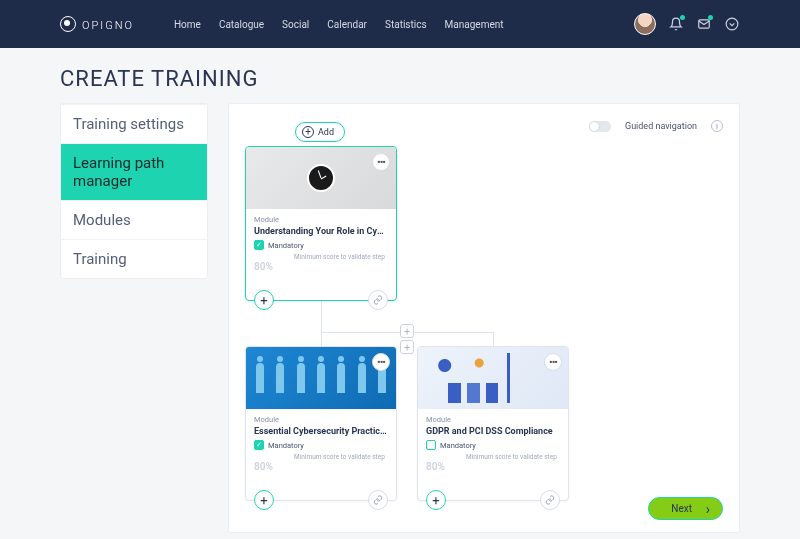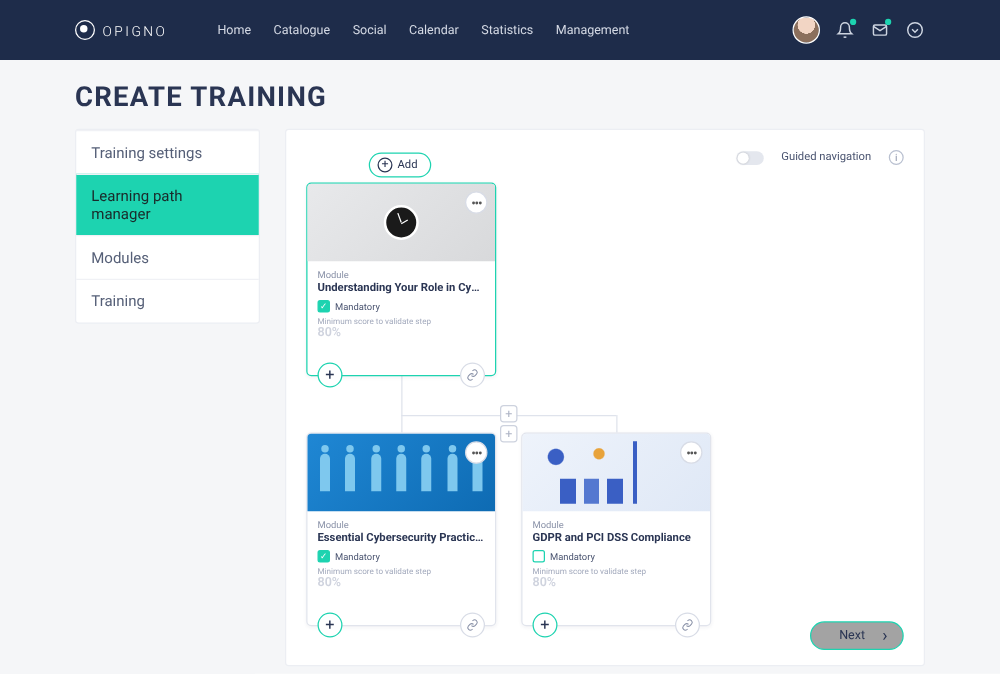--- a/index.html
+++ b/index.html
@@ -12,29 +12,29 @@
   .logo-icon::after { content:""; position:absolute; width:6px; height:6px; background:#fff; border-radius:50%; top:3px; left:3px; }
   .nav { display: flex; gap: 18px; margin-left: 40px; }
   .nav a { color: #d5dae5; font-size: 10px; text-decoration: none; cursor: pointer; }
   .header-right { margin-left: auto; display: flex; align-items: center; gap: 12px; }
   .avatar { width: 22px; height: 22px; border-radius: 50%; background: radial-gradient(circle at 50% 30%, #f2d5c4 40%, #8b6f5c 41%); border:1px solid #fff;}
   .hicon { width: 16px; height: 16px; color: #cdd4e0; position: relative; cursor: pointer; display:flex; align-items:center; justify-content:center;}
   .hicon svg { width:14px; height:14px; }
   .dot-green { position:absolute; top:-1px; right:-1px; width:5px; height:5px; background:#1dd3b0; border-radius:50%; }
   
   
-  .page-title { font-size: 22px; font-weight: 700; color: #2a3553; letter-spacing: 1px; padding: 18px 0 12px 60px; }
+  .page-title { font-size: 22px; font-weight: 400; color: #2a3553; letter-spacing: 1px; padding: 18px 0 12px 60px; }
   
   
   .content { display: flex; gap: 20px; padding: 0 60px 0 60px; }
   
   
   .sidebar { width: 148px; background: #fff; border: 1px solid #eceef3; border-radius: 3px; padding: 0; height: fit-content; }
   .sidebar-title { text-align: center; font-size: 11px; font-weight: 700; letter-spacing: 1px; color: #2a3553; padding: 12px 0 10px; }
-  .sidebar-item { font-size: 12px; color: #555f77; padding: 10px 12px; border-top: 1px solid #f0f1f5; cursor: pointer; }
+  .sidebar-item { font-size: 15px; color: #555f77; padding: 10px 12px; border-top: 1px solid #f0f1f5; cursor: pointer; }
   .sidebar-item.active { background: #1dd3b0; color: #1a2a2a; }
   
   
   .canvas { flex: 1; background: #fff; border: 1px solid #eceef3; border-radius: 3px; padding: 12px 16px 12px 16px; position: relative; height: 430px; }
   .canvas-top { display: flex; justify-content: space-between; align-items: center; margin-bottom: 4px; }
   .add-pill { display: inline-flex; align-items: center; gap: 4px; border: 1px solid #1dd3b0; color: #2a3553; font-size: 9px; border-radius: 12px; padding: 3px 10px 3px 6px; background: #fff; cursor: pointer; position: relative; left: 50px; top: 6px; z-index: 5;}
   .add-pill .pls { width: 12px; height: 12px; border-radius: 50%; border: 1px solid #2a3553; display:flex; align-items:center; justify-content:center; font-size:10px; line-height:1;}
   .guided { display: flex; align-items: center; gap: 14px; font-size: 9px; color: #4a5470; }
   .toggle { width: 22px; height: 11px; border-radius: 6px; background: #e4e7ee; position: relative; cursor:pointer;}
   .toggle::after { content:""; position:absolute; width:9px; height:9px; background:#fff; border-radius:50%; top:1px; left:1px; box-shadow:0 0 2px rgba(0,0,0,.2);}
@@ -61,32 +61,32 @@
   .img3::after{content:"";position:absolute;bottom:6px;left:20%;right:10%;height:20px;background:
     linear-gradient(90deg,#3a5fc4 0 12%, transparent 12% 18%, #5478d0 18% 30%, transparent 30% 36%, #3a5fc4 36% 48%, transparent 48%);
   }
   .more-dots { position:absolute; top:6px; right:6px; width:18px; height:18px; background:#fff; border:1px solid #d8dce6; border-radius:50%; display:flex; align-items:center; justify-content:center; font-size:11px; color:#555; cursor:pointer; letter-spacing:-1px;}
   .card-body { padding: 6px 8px 8px; }
   .kicker { font-size: 7.5px; color: #8a92a8; }
   .card-title { font-size: 9px; font-weight: 700; color: #2a3553; margin: 2px 0 4px; white-space: nowrap; overflow: hidden; text-overflow: ellipsis; }
   .mand { display:flex; align-items:center; gap:4px; font-size:7.5px; color:#4a5470; margin-bottom:3px;}
   .chk { width:10px; height:10px; border:1px solid #1dd3b0; border-radius:2px; display:flex; align-items:center; justify-content:center;}
   .chk.on { background:#1dd3b0; color:#fff; font-size:7px;}
-  .minlabel { font-size:6.5px; color:#a2a9bc; }
+  .minlabel { font-size:6.5px; color:#a2a9bc;margin-left:40px; }
   .minval { font-size:10px; color:#cfd3de; font-weight:600;}
   .card-foot { display:flex; justify-content:space-between; align-items:center; padding: 0 8px 0 8px; position:relative; bottom:-10px;}
   .foot-btn { width:20px; height:20px; border:1.5px solid #1dd3b0; border-radius:50%; background:#fff; display:flex; align-items:center; justify-content:center; font-size:13px; color:#2a3553; cursor:pointer;}
   .foot-btn.link { color:#8a92a8; font-size:10px; border-color:#d8dce6;}
   
   
   .conn { position:absolute; background:#dfe3ec; }
   .plus-node { position:absolute; width:14px; height:14px; border:1px solid #cdd2de; background:#fff; border-radius:3px; display:flex; align-items:center; justify-content:center; font-size:10px; color:#aeb4c5; cursor:pointer;}
   
   
-  .next-btn { position:absolute; bottom:12px; right:16px; border:1.5px solid #1dd3b0; border-radius:16px; padding:5px 30px 5px 22px; font-size:10px; color:#2a3553; background:#a3a3a3; cursor:pointer; display:flex; align-items:center; gap:14px;}
+  .next-btn { position:absolute; bottom:12px; right:16px; border:1.5px solid #1dd3b0; border-radius:16px; padding:5px 30px 5px 22px; font-size:10px; color:#2a3553; background:#84cc16; cursor:pointer; display:flex; align-items:center; gap:14px;}
   .next-btn::after{content:"›"; position:absolute; right:12px; font-size:14px; color:#2a3553;}
 </style>
 </head>
 <body>
 
 <div class="header">
   <div class="logo">
     <span class="logo-icon"></span>
     <span>OPIGNO</span>
   </div>

